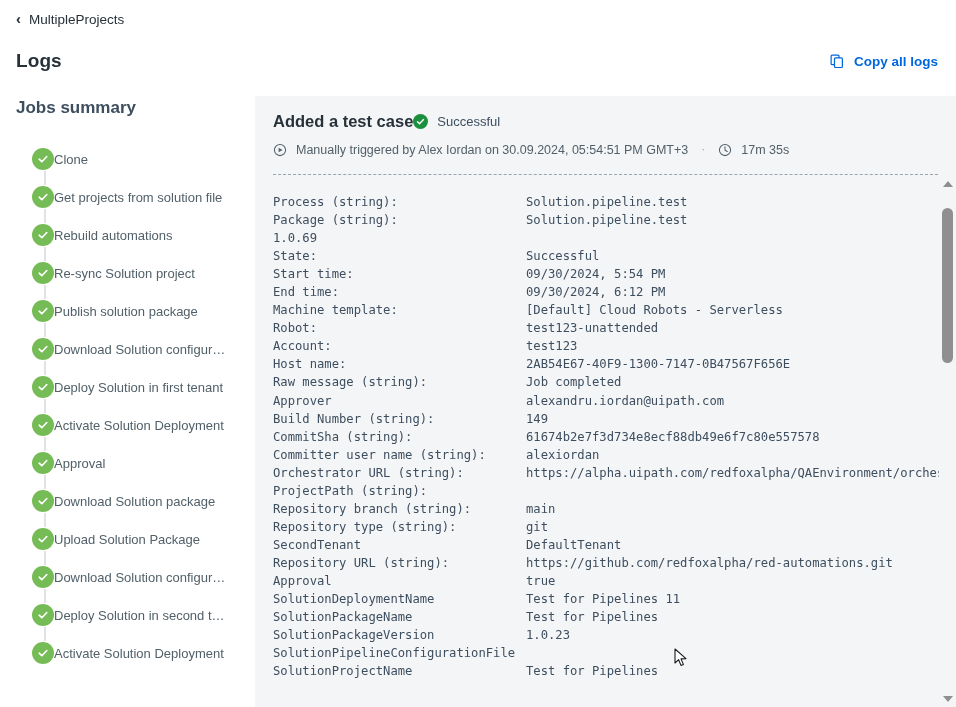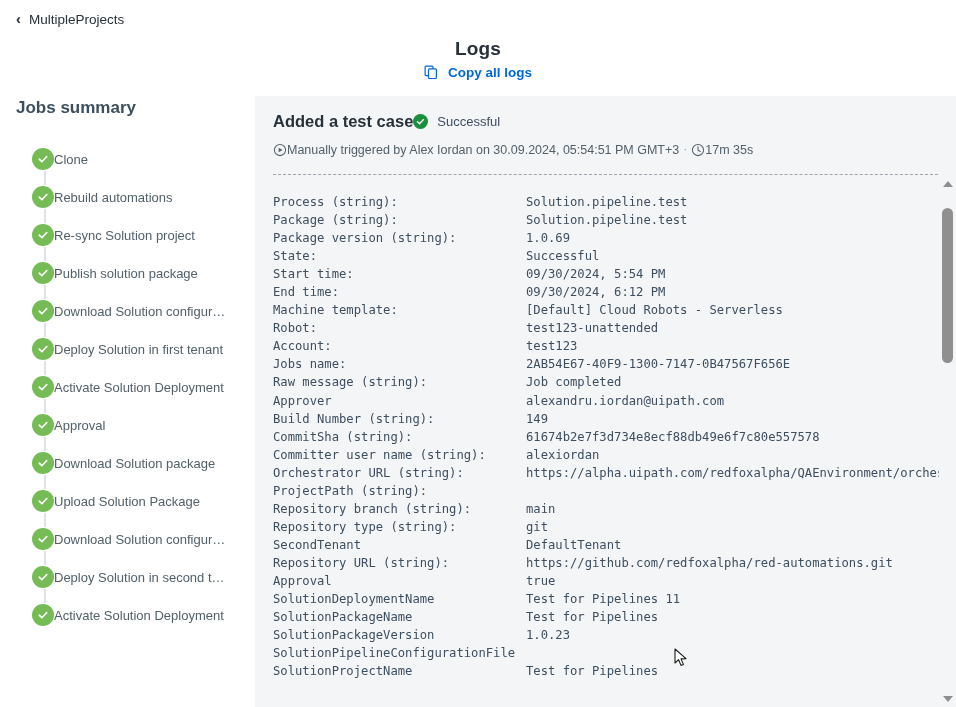--- a/index.html
+++ b/index.html
@@ -44,21 +44,20 @@
     font-size: 15px;
     font-weight: 700;
     color: #273139;
     transform: translateY(-1px);
   }
   .titlerow {
     display: flex;
     align-items: center;
     justify-content: space-between;
     height: 46px;
-    flex-direction: column;
   }
   .page-title {
     font-size: 19px;
     font-weight: 700;
     letter-spacing: .1px;
     color: #273139;
   }
   .copy-logs {
     display: flex;
     align-items: center;
@@ -179,20 +178,21 @@
     height: 15px;
     border-radius: 50%;
     background: #1a8f3c;
     display: flex;
     align-items: center;
     justify-content: center;
   }
   .meta-row {
     display: flex;
     align-items: center;
+    gap: 9px;
     margin-top: 12px;
     font-size: 12.5px;
     color: #526069;
   }
   .meta-icon {
     width: 14px; height: 14px;
     display: flex; align-items: center; justify-content: center;
     color: #526069;
   }
   .meta-sep {
@@ -334,20 +334,29 @@
             </span>
             <span class="step-label">Clone</span>
           </div>
           <div class="step">
             <span class="connector"></span>
             <span class="dot">
               <svg width="12" height="12" viewBox="0 0 12 12">
                 <path d="M2.2 6.2 L4.8 8.7 L9.8 3.5" stroke="#ffffff" stroke-width="1.6" fill="none" stroke-linecap="round" stroke-linejoin="round"></path>
               </svg>
             </span>
+            <span class="step-label">Get projects from solution file</span>
+          </div>
+          <div class="step">
+            <span class="connector"></span>
+            <span class="dot">
+              <svg width="12" height="12" viewBox="0 0 12 12">
+                <path d="M2.2 6.2 L4.8 8.7 L9.8 3.5" stroke="#ffffff" stroke-width="1.6" fill="none" stroke-linecap="round" stroke-linejoin="round"></path>
+              </svg>
+            </span>
             <span class="step-label">Rebuild automations</span>
           </div>
           <div class="step">
             <span class="connector"></span>
             <span class="dot">
               <svg width="12" height="12" viewBox="0 0 12 12">
                 <path d="M2.2 6.2 L4.8 8.7 L9.8 3.5" stroke="#ffffff" stroke-width="1.6" fill="none" stroke-linecap="round" stroke-linejoin="round"></path>
               </svg>
             </span>
             <span class="step-label">Re-sync Solution project</span>
@@ -478,28 +487,28 @@
             <span>17m 35s</span>
           </div>
         </div>
 
         <div class="divider"></div>
 
         <div class="log-body">
           <div class="log-scroll" id="log-scroll">
               <div class="log-line"><span class="log-key">Process (string):</span><span class="log-val">Solution.pipeline.test</span></div>
               <div class="log-line"><span class="log-key">Package (string):</span><span class="log-val">Solution.pipeline.test</span></div>
-              <div class="log-line"><span class="log-key">Package version (string):</span><span class="log-val">1.0.69</span></div>
+              <div class="log-line"><span class="log-val">1.0.69</span></div>
               <div class="log-line"><span class="log-key">State:</span><span class="log-val">Successful</span></div>
               <div class="log-line"><span class="log-key">Start time:</span><span class="log-val">09/30/2024, 5:54 PM</span></div>
               <div class="log-line"><span class="log-key">End time:</span><span class="log-val">09/30/2024, 6:12 PM</span></div>
               <div class="log-line"><span class="log-key">Machine template:</span><span class="log-val">[Default] Cloud Robots - Serverless</span></div>
               <div class="log-line"><span class="log-key">Robot:</span><span class="log-val">test123-unattended</span></div>
               <div class="log-line"><span class="log-key">Account:</span><span class="log-val">test123</span></div>
-              <div class="log-line"><span class="log-key">Jobs name:</span><span class="log-val">2AB54E67-40F9-1300-7147-0B47567F656E</span></div>
+              <div class="log-line"><span class="log-key">Host name:</span><span class="log-val">2AB54E67-40F9-1300-7147-0B47567F656E</span></div>
               <div class="log-line"><span class="log-key">Raw message (string):</span><span class="log-val">Job completed</span></div>
               <div class="log-line"><span class="log-key">Approver</span><span class="log-val">alexandru.iordan@uipath.com</span></div>
               <div class="log-line"><span class="log-key">Build Number (string):</span><span class="log-val">149</span></div>
               <div class="log-line"><span class="log-key">CommitSha (string):</span><span class="log-val">61674b2e7f3d734e8ecf88db49e6f7c80e557578</span></div>
               <div class="log-line"><span class="log-key">Committer user name (string):</span><span class="log-val">alexiordan</span></div>
               <div class="log-line"><span class="log-key">Orchestrator URL (string):</span><span class="log-val">https://alpha.uipath.com/redfoxalpha/QAEnvironment/orchestrator_</span></div>
               <div class="log-line"><span class="log-key">ProjectPath (string):</span><span class="log-val"></span></div>
               <div class="log-line"><span class="log-key">Repository branch (string):</span><span class="log-val">main</span></div>
               <div class="log-line"><span class="log-key">Repository type (string):</span><span class="log-val">git</span></div>
               <div class="log-line"><span class="log-key">SecondTenant</span><span class="log-val">DefaultTenant</span></div>

